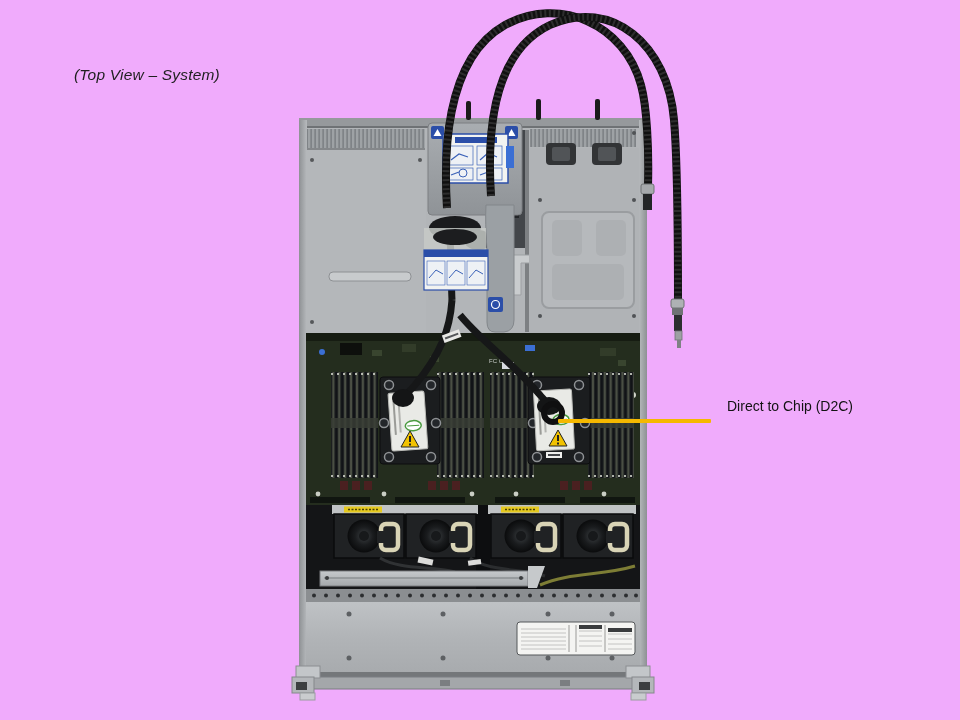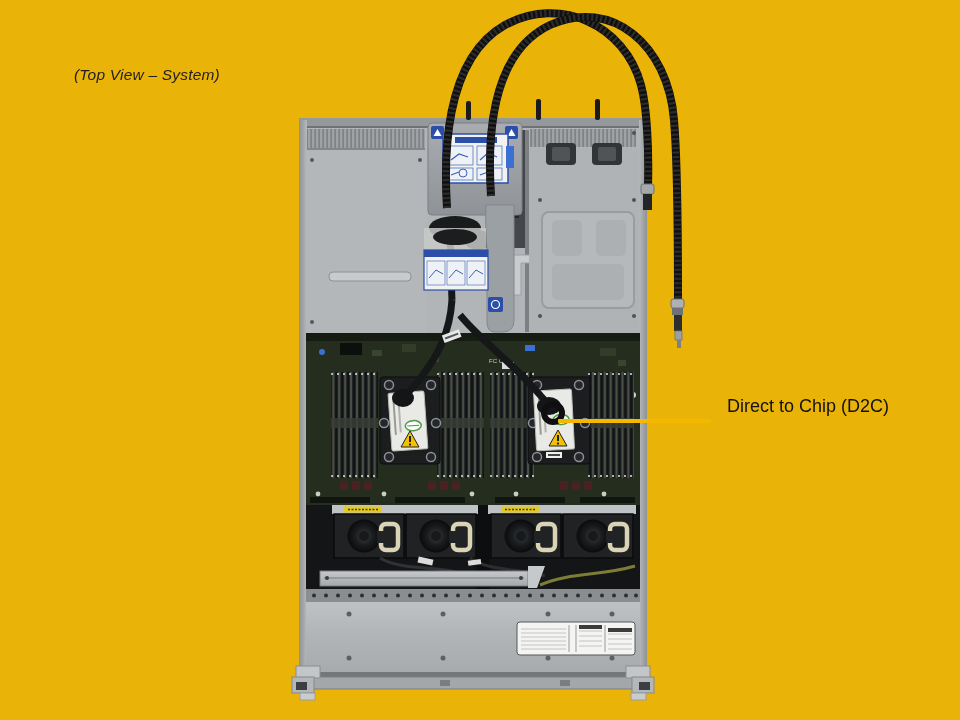--- a/index.html
+++ b/index.html
@@ -1,26 +1,26 @@
 <!DOCTYPE html>
 <html><head>
 <meta charset="utf-8">
 <style>
   html,body{margin:0;padding:0;background:#fff;}
   .canvas{
-    position:relative;width:960px;height:720px;background:#eab308;
+    position:relative;width:960px;height:720px;background:#f0abfc;
     font-family:"Liberation Sans", sans-serif;color:#1c1c1c;overflow:hidden;text-align:right;
   }
   .caption{
     position:absolute;left:74px;top:66px;
     font-size:15.5px;font-style:italic;color:#1f1f1f;letter-spacing:.2px;
   }
   .callout-text{
     position:absolute;left:727px;top:396px;
-    font-size:18px;line-height:20px;color:#121212;
+    font-size:14px;line-height:20px;color:#121212;
   }
   .callout-line{
     position:absolute;left:558px;top:419px;width:153px;height:4px;
     background:#F5B800;border-radius:1px;
   }
   svg{position:absolute;left:0;top:0;}
 </style>
 </head>
 <body>
 

